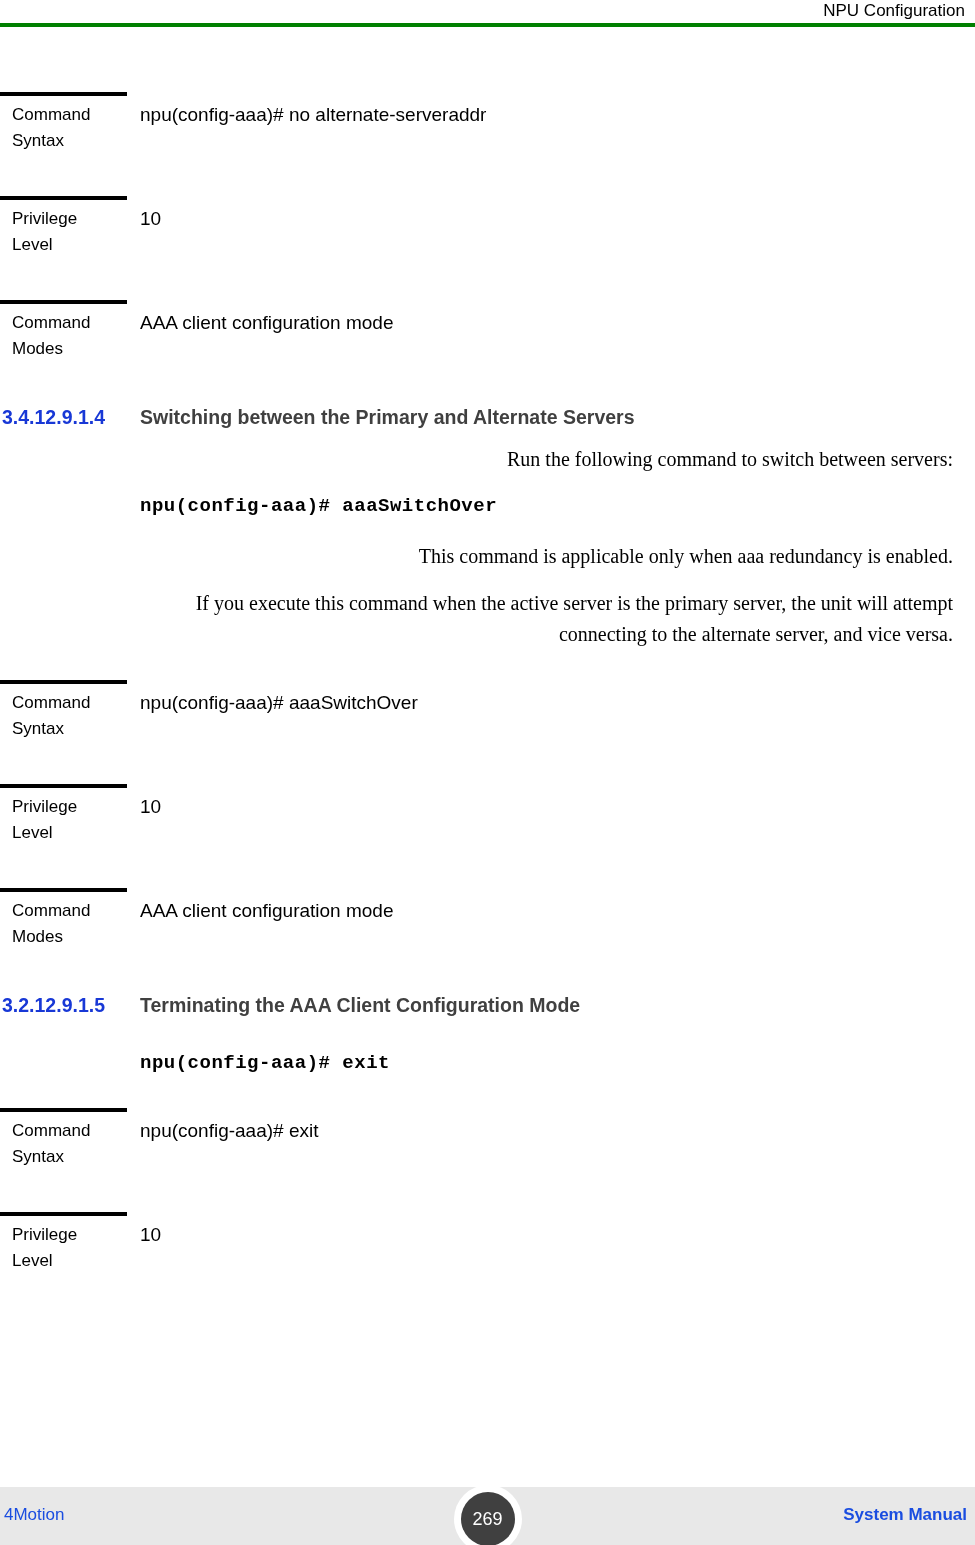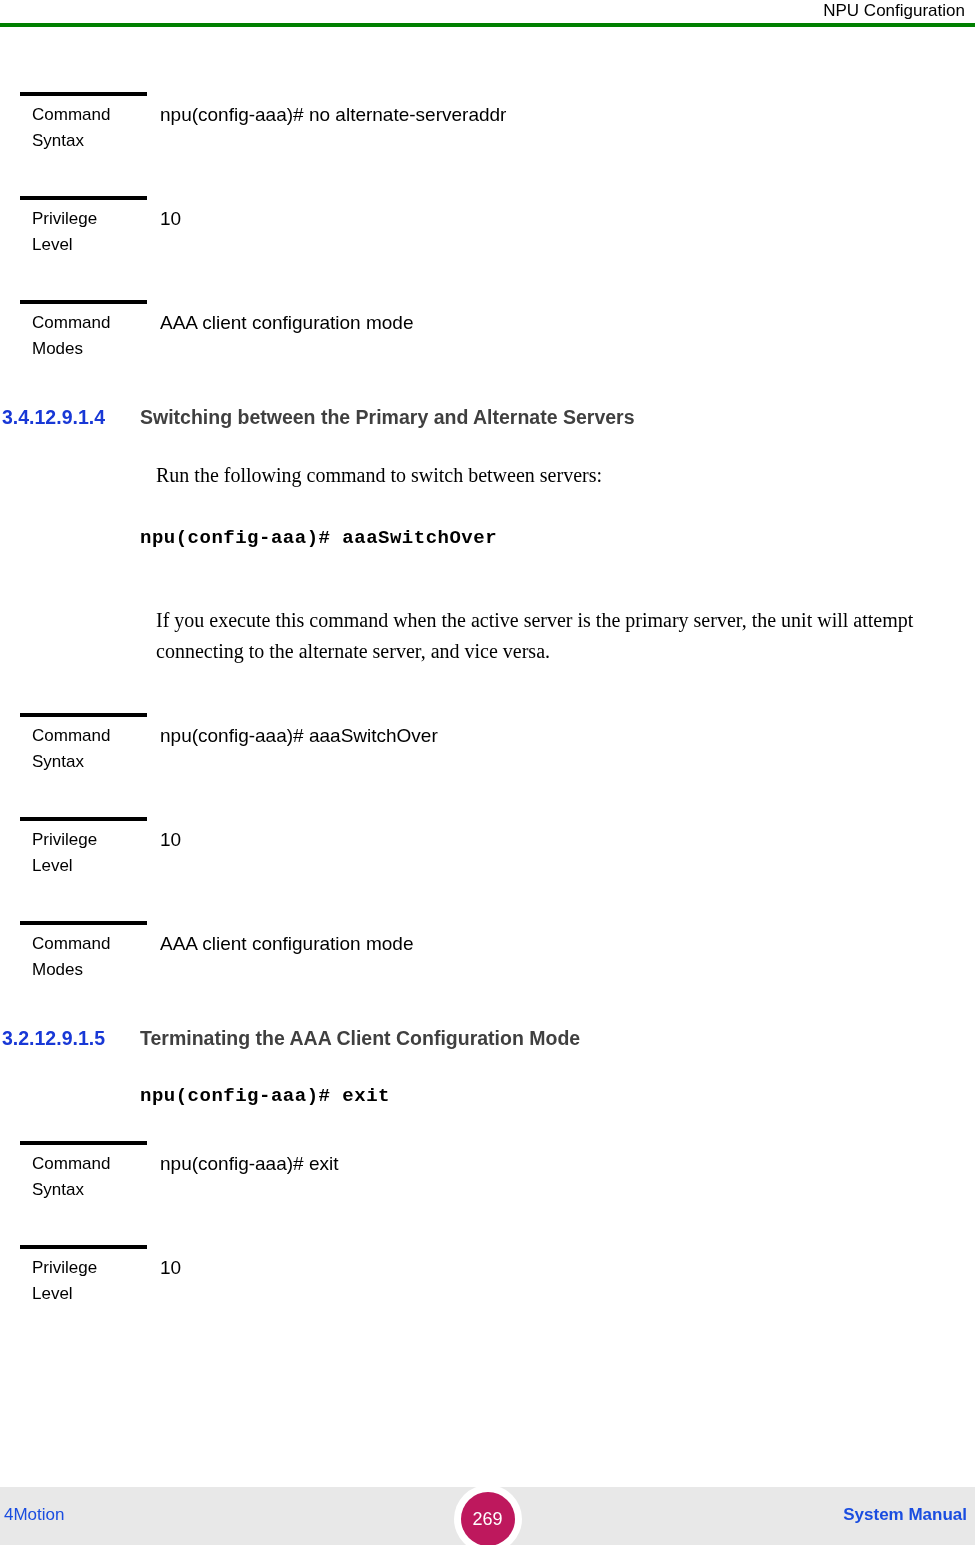--- a/index.html
+++ b/index.html
@@ -60,21 +60,20 @@
   
   .spec-table {
     margin: 0;
     padding: 0;
   }
   .spec-row {
     position: relative;
     height: 104px;
     padding-top: 4px;
     box-sizing: border-box;
-    margin-left: 20px;
   }
   .spec-row .row-rule {
     position: absolute;
     left: 0;
     top: 0;
     width: 127px;
     height: 4px;
     background: #000000;
   }
   .spec-row .row-label {
@@ -118,27 +117,27 @@
     left: 140px;
     top: 2px;
     font-size: 19.5px;
     font-weight: bold;
     color: #404040;
     white-space: nowrap;
   }
 
   
   .body-para {
-    margin: 16px;
+    margin: 0;
     padding: 0 22px 0 140px;
     font-family: "Liberation Serif", serif;
     font-size: 20px;
     line-height: 31px;
     color: #000000;
-    text-align: left;
+    text-align: right;
   }
 
   
   .cli-line {
     margin: 0;
     padding: 0 0 0 140px;
     font-family: "Liberation Mono", monospace;
     font-weight: bold;
     font-size: 19px;
     line-height: 30px;
@@ -190,21 +189,21 @@
     border-radius: 50%;
     background: #ffffff;
     display: flex;
     align-items: center;
     justify-content: center;
   }
   .page-footer .page-badge {
     width: 54px;
     height: 54px;
     border-radius: 50%;
-    background: #be185d;
+    background: #404040;
     color: #ffffff;
     display: flex;
     align-items: center;
     justify-content: center;
     font-size: 18px;
     line-height: 18px;
   }
 </style>
 </head>
 <body>
@@ -252,20 +251,21 @@
 
   <div class="section-heading">
     <span class="sec-num">3.4.12.9.1.4</span>
     <span class="sec-title">Switching between the Primary and Alternate Servers</span>
   </div>
 
   <p class="body-para">Run the following command to switch between servers:</p>
   <div class="gap-16"></div>
   <p class="cli-line">npu(config-aaa)# aaaSwitchOver</p>
   <div class="gap-20"></div>
+  <p class="body-para">This command is applicable only when aaa redundancy is enabled.</p>
   <div class="gap-16"></div>
   <p class="body-para">If you execute this command when the active server is the primary server, the unit will attempt connecting to the alternate server, and vice versa.</p>
 
   <div class="gap-30"></div>
 
   <div class="spec-table">
 
     <div class="spec-row">
       <div class="row-rule"></div>
       <div class="row-label">

